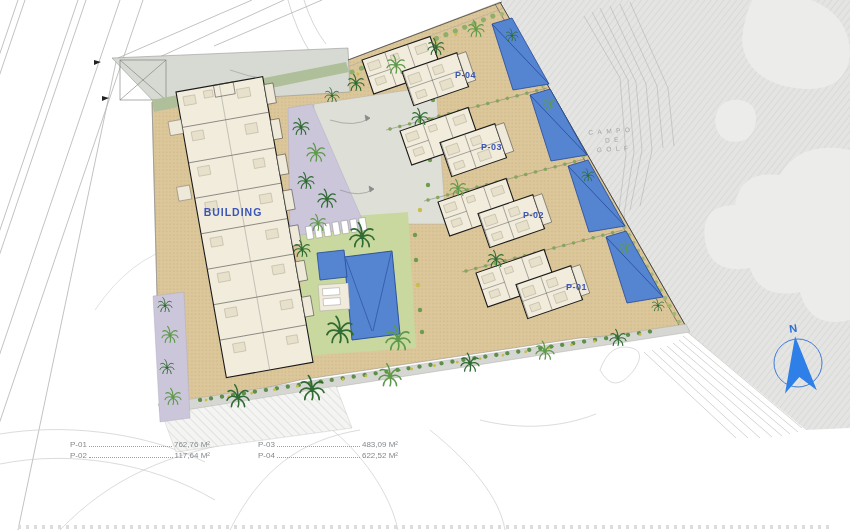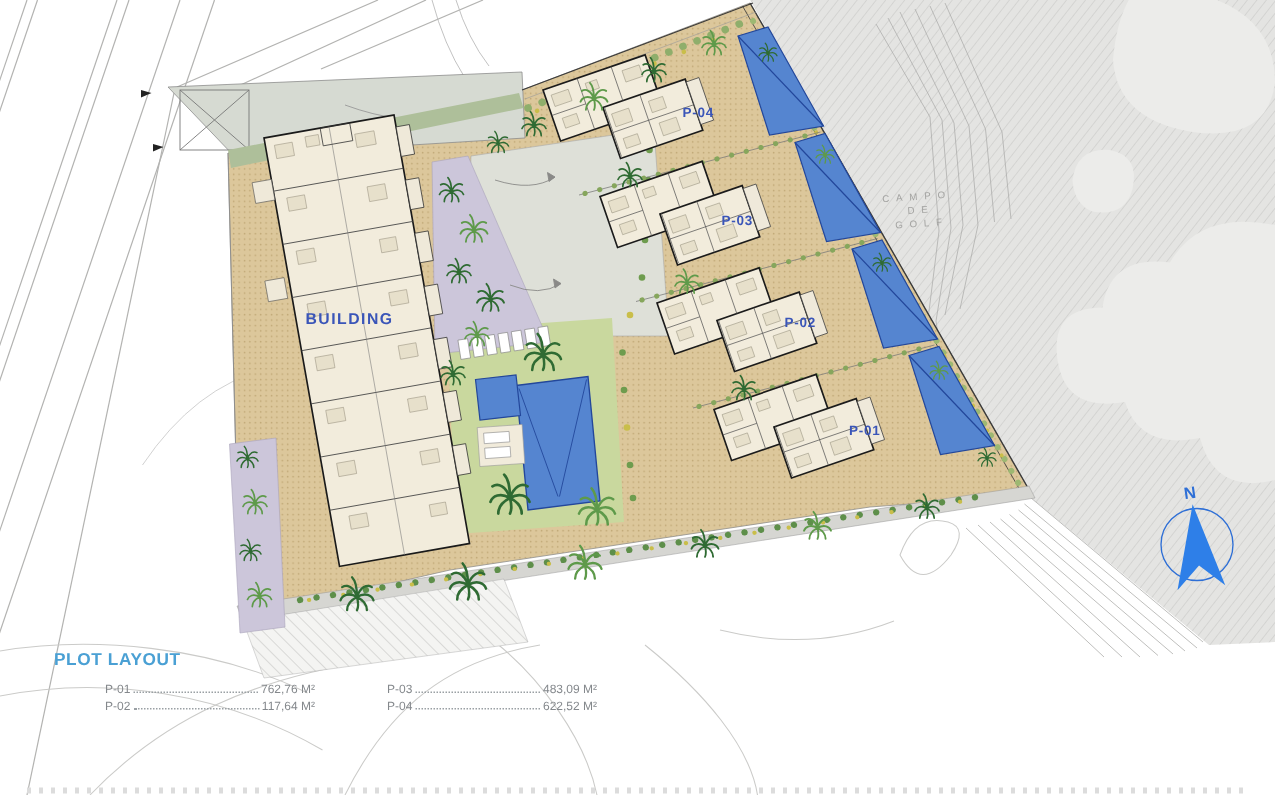--- a/index.html
+++ b/index.html
@@ -315,21 +315,20 @@
   </g>
 
   <g>
     <circle cx="798" cy="363" r="24" fill="none" stroke="#2E6FD6" stroke-width=".9"></circle>
     <path d="M798 336 L814 392 L798 377 L782 392 Z" fill="var(--compass-blue,#2E7FE8)" transform="rotate(-6 798 364)"></path>
     <text x="789" y="332" font-size="11" font-weight="bold" fill="#2E6FD6" transform="rotate(-8 795 327)">N</text>
   </g>
 </svg>
 
 <div class="legend">
-  <div class="legend-title">PLOT LAYOUT</div>
   <div class="legend-cols">
     <div class="legend-col">
       <div class="legend-row">
         <span>P-01</span>
         <span class="leader"></span>
         <span class="val">762,76 M²</span>
       </div>
       <div class="legend-row">
         <span>P-02</span>
         <span class="leader"></span>

